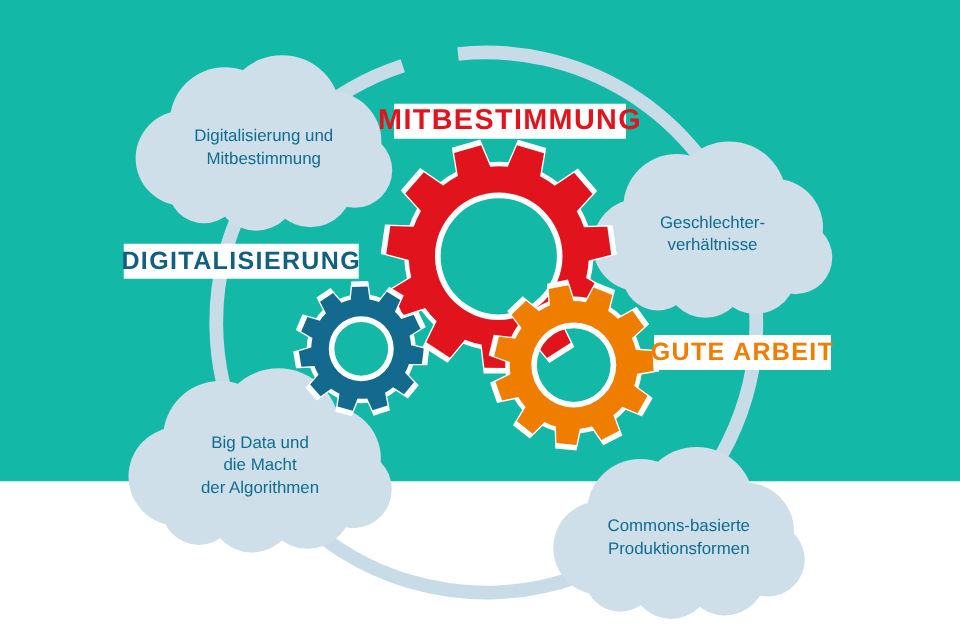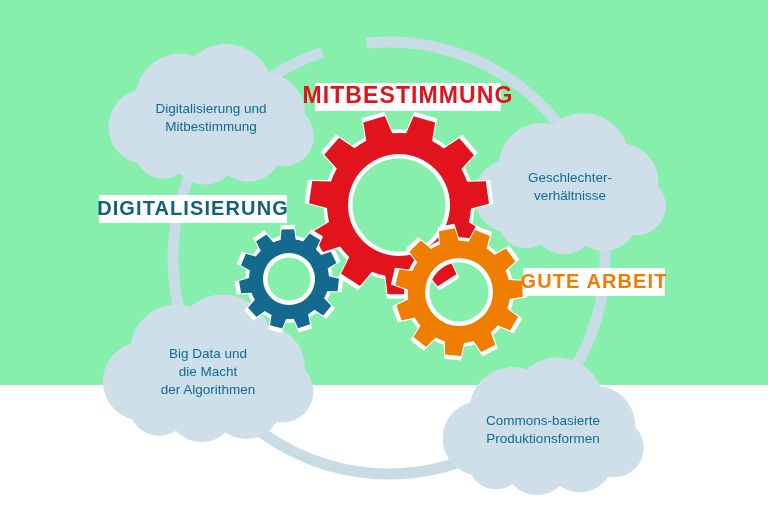--- a/index.html
+++ b/index.html
@@ -10,21 +10,21 @@
   body {
     width: 768px;
     height: 512px;
     overflow: hidden;
     font-family: "Liberation Sans", sans-serif;
   }
   #stage {
     position: relative;
     width: 768px;
     height: 385px;
-    background: #86efac;
+    background: #14b8a6;
   }
   #stage svg.layer {
     position: absolute;
     left: 0;
     top: 0;
     width: 768px;
     height: 512px;
   }
   .cloud-text {
     font-family: "Liberation Sans", sans-serif;

